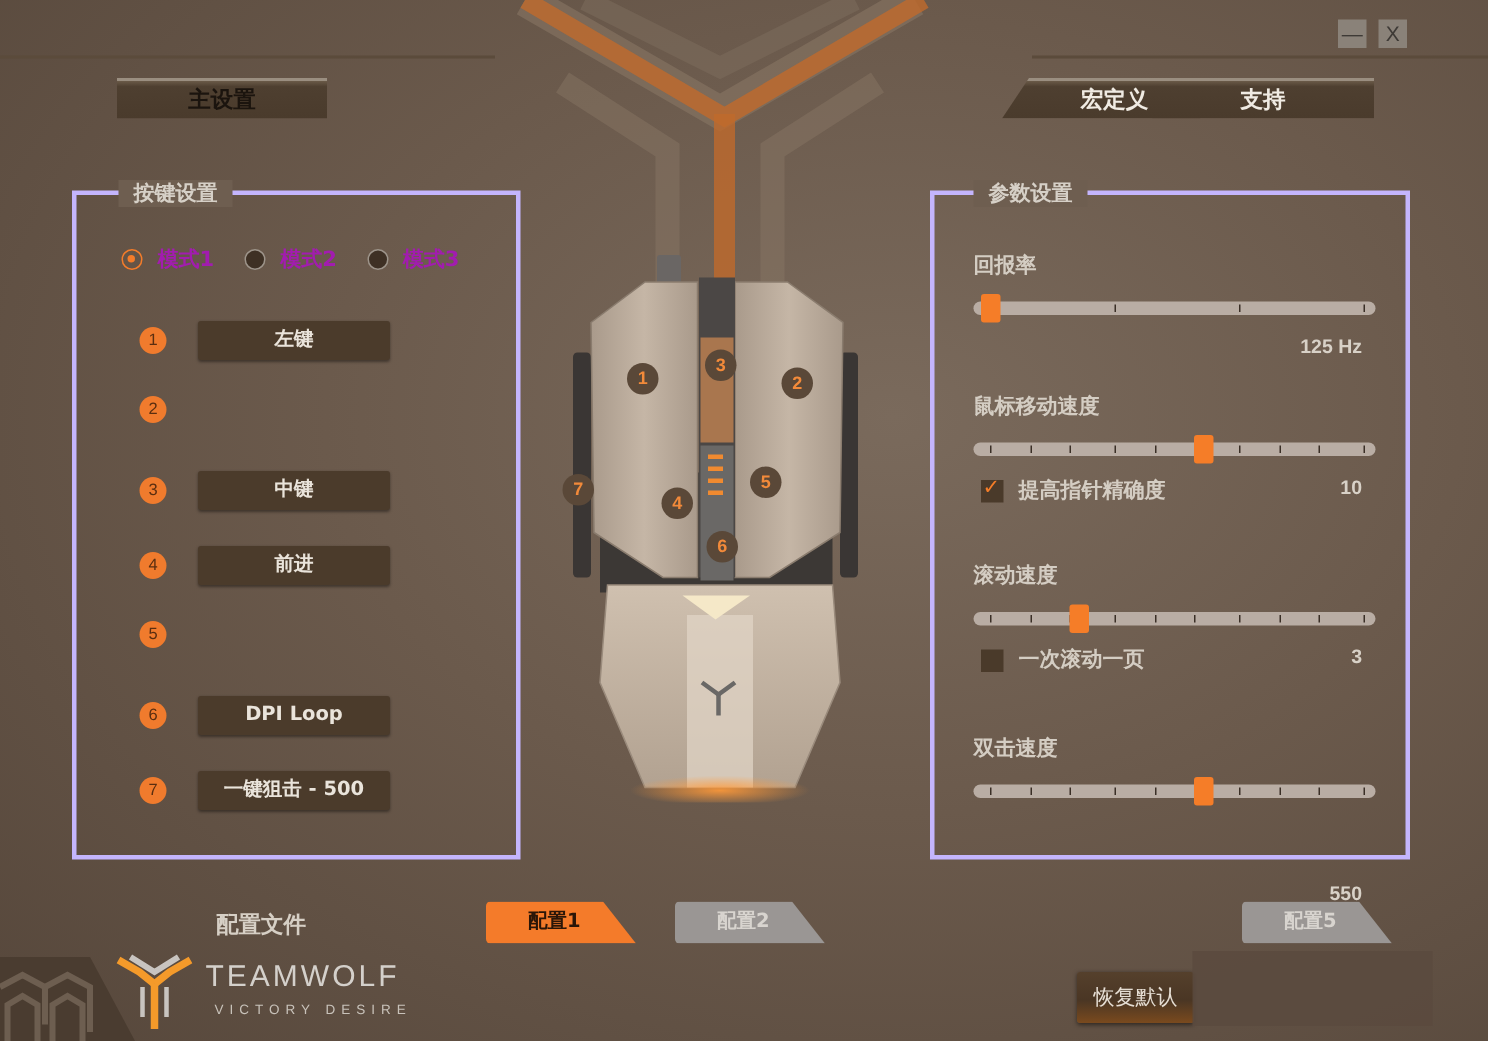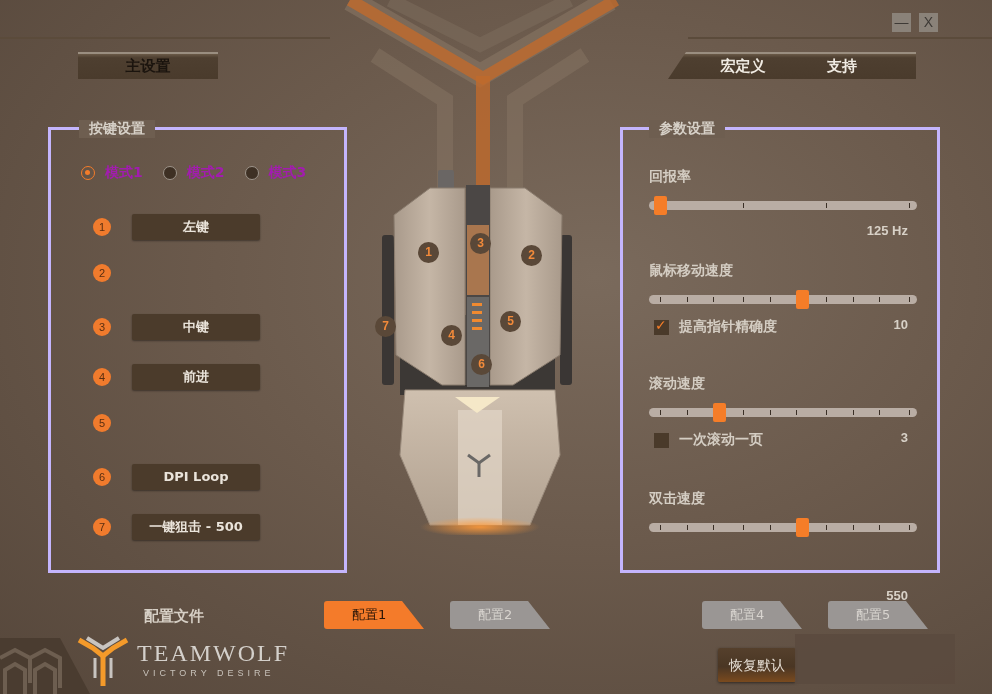--- a/index.html
+++ b/index.html
@@ -66,26 +66,26 @@
   .checkbox.checked::after { content: "✓"; position: absolute; left: 1px; top: -3px; color: #f57d28; font-size: 14px; font-weight: bold; }
 
   
   .mouse-wrap { position: absolute; left: 370px; top: 165px; width: 215px; height: 370px; }
   .mouse-badge { position: absolute; width: 21px; height: 21px; border-radius: 50%; background: #5a4838; color: #f28a3a;
     font-size: 12px; font-weight: bold; line-height: 21px; text-align: center; font-family: "Liberation Sans", sans-serif; }
 
   
   .profile-label { position: absolute; left: 144px; top: 607px; font-size: 15px; font-weight: bold; color: #d6cfc5; }
   .profile-tab { position: absolute; top: 601px; width: 100px; height: 28px; background: #9a9694; color: #d8d4cf;
-    clip-path: polygon(0 0, 78% 0, 100% 100%, 0 100%); font-size: 13px; font-weight: normal; line-height: 28px; text-align: left;
+    clip-path: polygon(0 0, 78% 0, 100% 100%, 0 100%); font-size: 13px; font-weight: bold; line-height: 28px; text-align: left;
     padding-left: 28px; cursor: pointer; border-radius: 3px 0 0 3px; }
   .profile-tab.active { background: #f47b2a; color: #2a1608; }
 
   .logo { position: absolute; left: 75px; top: 634px; width: 210px; height: 54px; }
-  .logo-text { position: absolute; left: 62px; top: 6px; font-size: 24px; letter-spacing: 2px; color: #d4d0cb; font-family: Liberation Serif, serif; }
+  .logo-text { position: absolute; left: 62px; top: 6px; font-size: 20px; letter-spacing: 2px; color: #d4d0cb; font-family: Liberation Sans, sans-serif; }
   .logo-sub { position: absolute; left: 68px; top: 34px; font-size: 9px; letter-spacing: 4px; color: #c8c2ba; font-family: "Liberation Sans", sans-serif; }
   .corner-deco { position: absolute; left: 0; top: 638px; width: 90px; height: 56px; }
 
   .reset-btn { position: absolute; left: 718px; top: 648px; width: 78px; height: 34px; background: linear-gradient(#55402c 0%, #4a3624 55%, #7a4a1e 100%);
     color: #e6ded4; font-size: 14px; font-weight: normal; line-height: 34px; text-align: center; border-radius: 2px; box-shadow: 0 1px 3px rgba(0,0,0,0.5); cursor: pointer; }
   .obscured { position: absolute; left: 795px; top: 634px; width: 160px; height: 50px; background: #5a4a3e; opacity: 0.85; }
 </style>
 </head>
 <body>
 
@@ -279,21 +279,20 @@
     <span class="mouse-badge" style="left:100px;top:68px;">3</span>
     <span class="mouse-badge" style="left:71px;top:160px;">4</span>
     <span class="mouse-badge" style="left:130px;top:146px;">5</span>
     <span class="mouse-badge" style="left:101px;top:189px;">6</span>
     <span class="mouse-badge" style="left:5px;top:151px;">7</span>
   </div>
 
   <div class="profile-label">配置文件</div>
   <div class="profile-tab active" style="left:324px;">配置1</div>
   <div class="profile-tab" style="left:450px;">配置2</div>
-  <div class="profile-tab" style="left:702px;">配置4</div>
   <div class="profile-tab" style="left:828px;">配置5</div>
 
   <svg class="corner-deco" viewBox="0 0 90 56">
     <polygon points="0,0 60,0 90,56 0,56" fill="#4a3c30"></polygon>
     <g stroke="#6d5e50" stroke-width="4" fill="none">
       <polyline points="0,20 15,12 30,20 30,45"></polyline>
       <polyline points="30,20 45,12 60,20 60,50"></polyline>
       <polyline points="5,56 5,32 15,26 25,32 25,56"></polyline>
       <polyline points="35,56 35,32 45,26 55,32 55,56"></polyline>
     </g>

